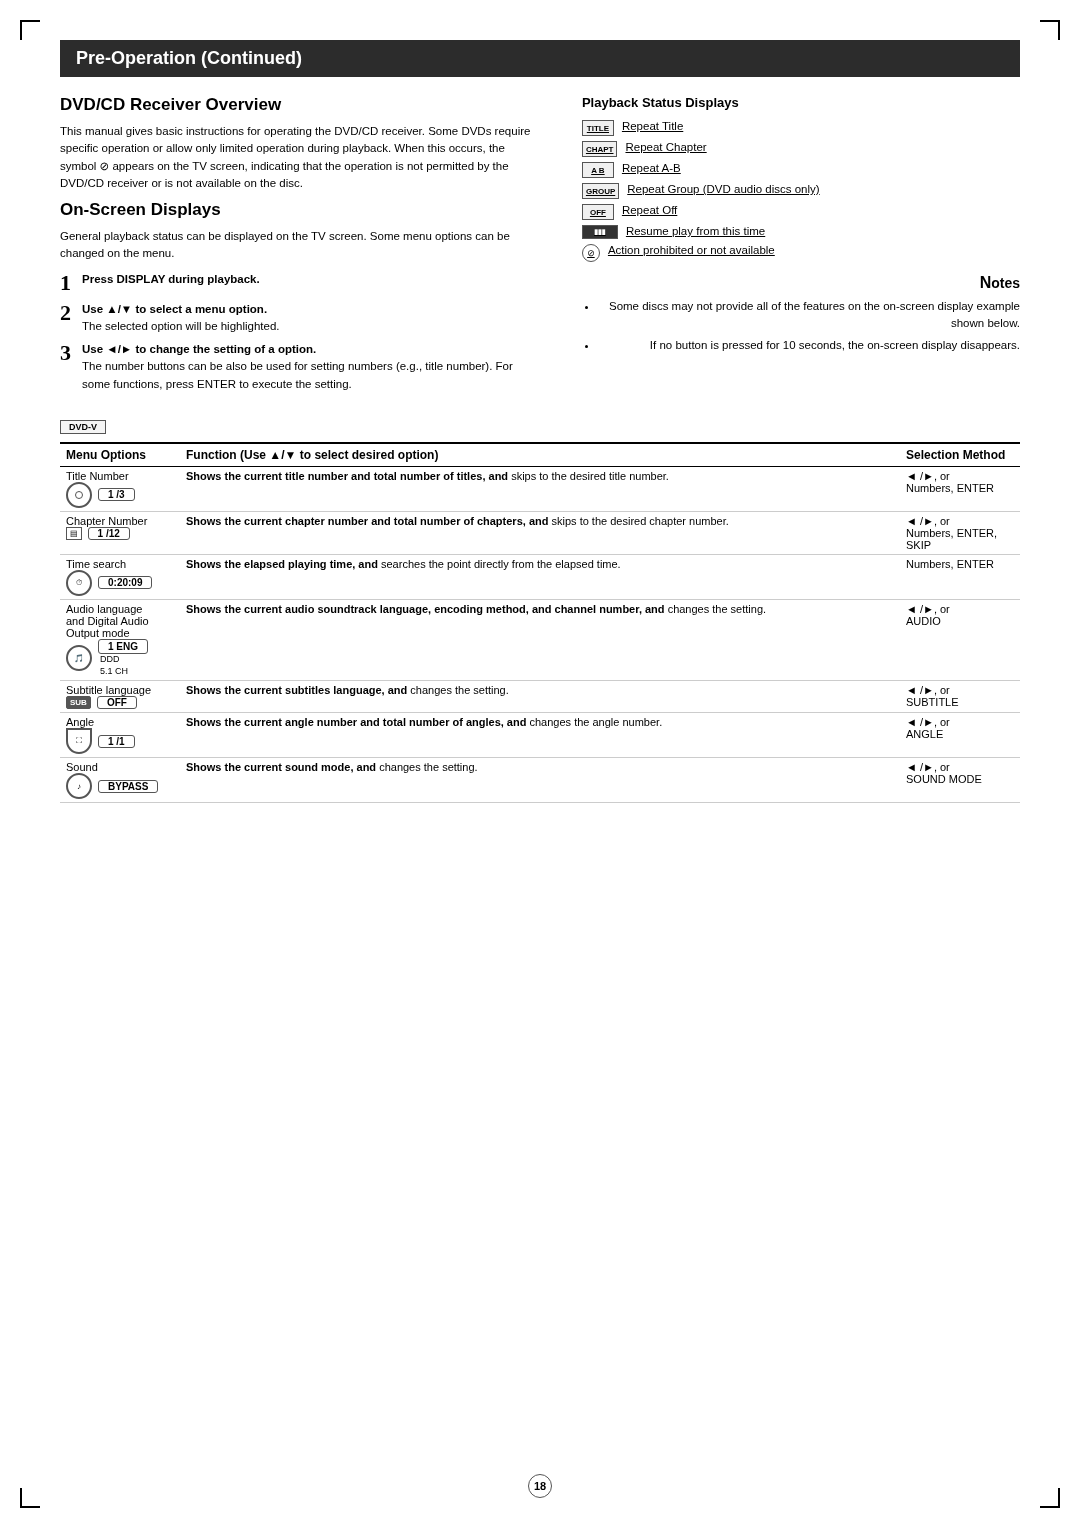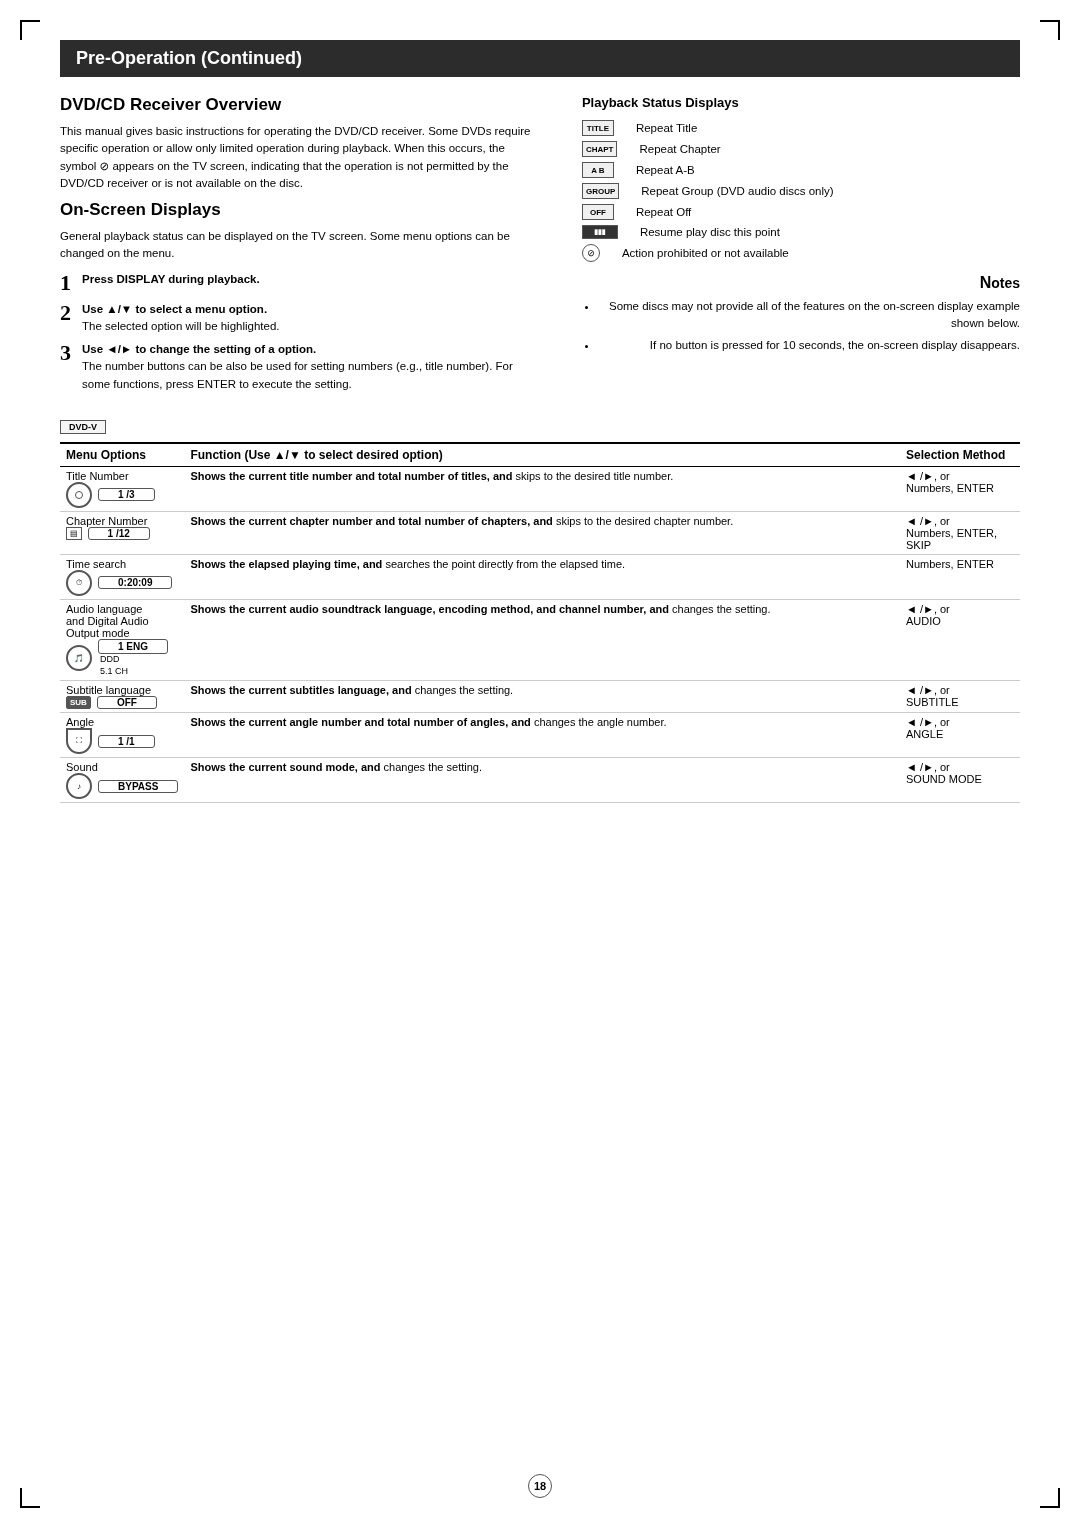--- a/index.html
+++ b/index.html
@@ -89,24 +89,25 @@
 
     
     .playback-status h3 {
       font-size: 13px;
       font-weight: bold;
       margin-bottom: 10px;
     }
 
     .status-item {
       display: flex;
-      align-items: center;
-      gap: 22px;
+      align-items: flex-start;
+      gap: 8px;
       margin-bottom: 5px;
       font-size: 11.5px;
+      text-decoration: underline;
     }
 
     .status-icon {
       display: inline-flex;
       align-items: center;
       justify-content: center;
       border: 1px solid #555;
       font-size: 8px;
       font-weight: bold;
       white-space: nowrap;
@@ -291,21 +292,21 @@
       font-size: 8px;
       background: #fff;
     }
 
     .val-badge {
       display: inline-block;
       border: 1.5px solid #555;
       border-radius: 3px;
       font-size: 10px;
       font-weight: bold;
-      padding: 0px 19px;
+      padding: 0px 9px;
       background: #fff;
       margin-left: 2px;
     }
 
     .cell-icon-val {
       display: flex;
       align-items: center;
       gap: 4px;
     }
 
@@ -391,21 +392,21 @@
     <div class="status-item">
       <span class="status-icon">GROUP</span>
       <span>Repeat Group (DVD audio discs only)</span>
     </div>
     <div class="status-item">
       <span class="status-icon">OFF</span>
       <span>Repeat Off</span>
     </div>
     <div class="status-item">
       <span class="status-icon-rect-wide">▮▮▮</span>
-      <span>Resume play disc this point</span>
+      <span>Resume play from this time</span>
     </div>
     <div class="status-item">
       <span class="status-icon-circle">⊘</span>
       <span>Action prohibited or not available</span>
     </div>
 
     <div class="notes-section">
       <div class="notes-title">
         <span class="n-letter">N</span><span>otes</span>
       </div>

